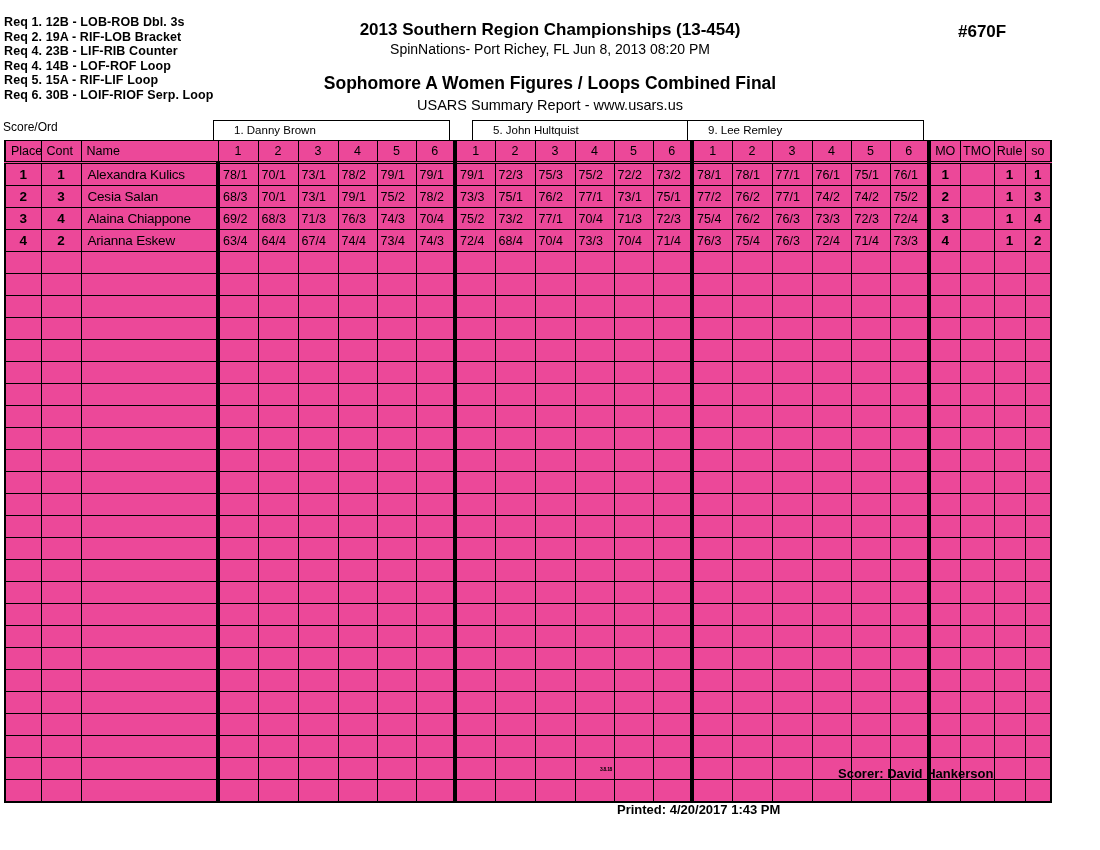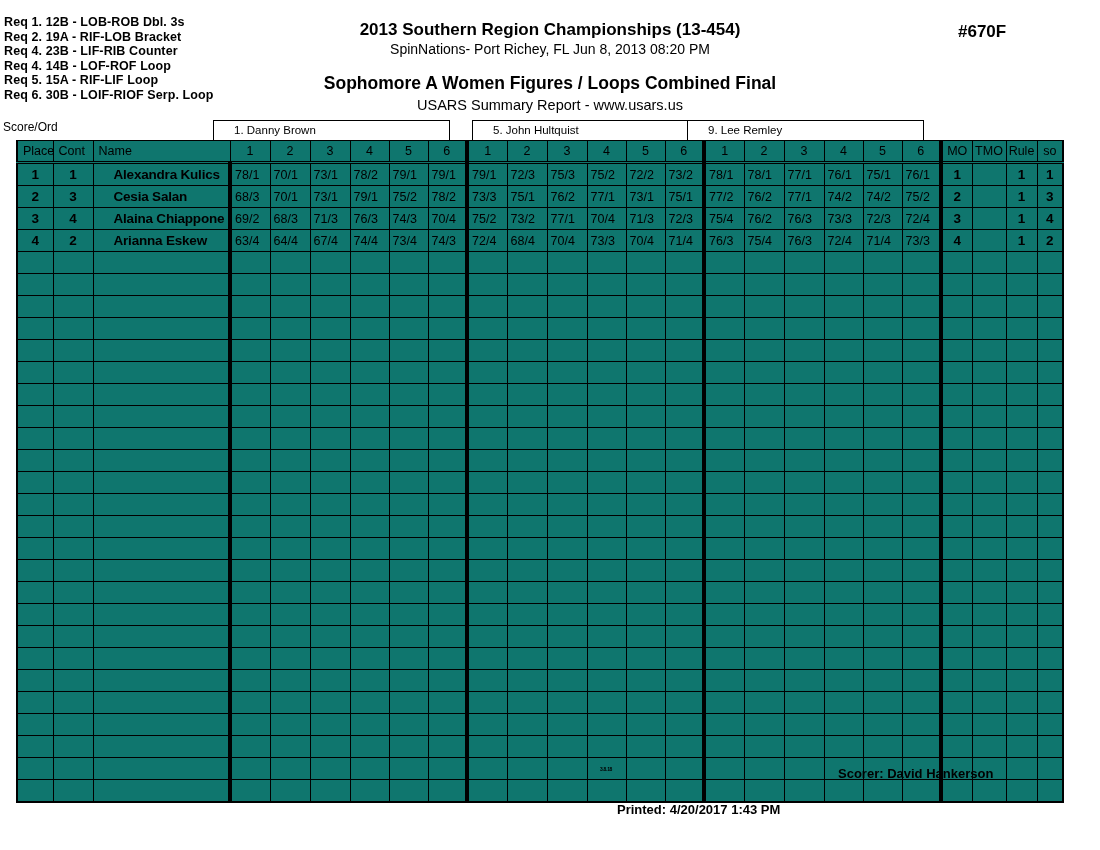--- a/index.html
+++ b/index.html
@@ -85,26 +85,26 @@
     border-bottom: none;
     font-size: 11.5px;
     padding-left: 20px;
     line-height: 19px;
     background: #fff;
   }
 
   
   #grid {
     position: absolute;
-    left: 16px;
+    left: 4px;
     top: 140px;
     width: 1047px;
     border-collapse: collapse;
     table-layout: fixed;
-    background: #0f766e;
+    background: #ec4899;
   }
   #grid td, #grid th {
     border: 1px solid #000;
     padding: 0;
     margin: 0;
     height: 21px;
     font-size: 12.5px;
     font-weight: normal;
     text-align: center;
     vertical-align: middle;
@@ -121,22 +121,22 @@
     text-align: left;
     padding-left: 5px;
   }
   #grid td.cell-place,
   #grid td.cell-cont {
     font-weight: bold;
     font-size: 13.5px;
   }
   #grid td.cell-name {
     text-align: left;
-    padding-left: 20px;
-    font-weight: bold;
+    padding-left: 6px;
+    font-weight: normal;
     font-size: 13.5px;
     letter-spacing: -0.2px;
   }
   #grid td.cell-score {
     text-align: left;
     padding-left: 3px;
     font-size: 12.5px;
   }
   #grid td.cell-mo,
   #grid td.cell-so {

